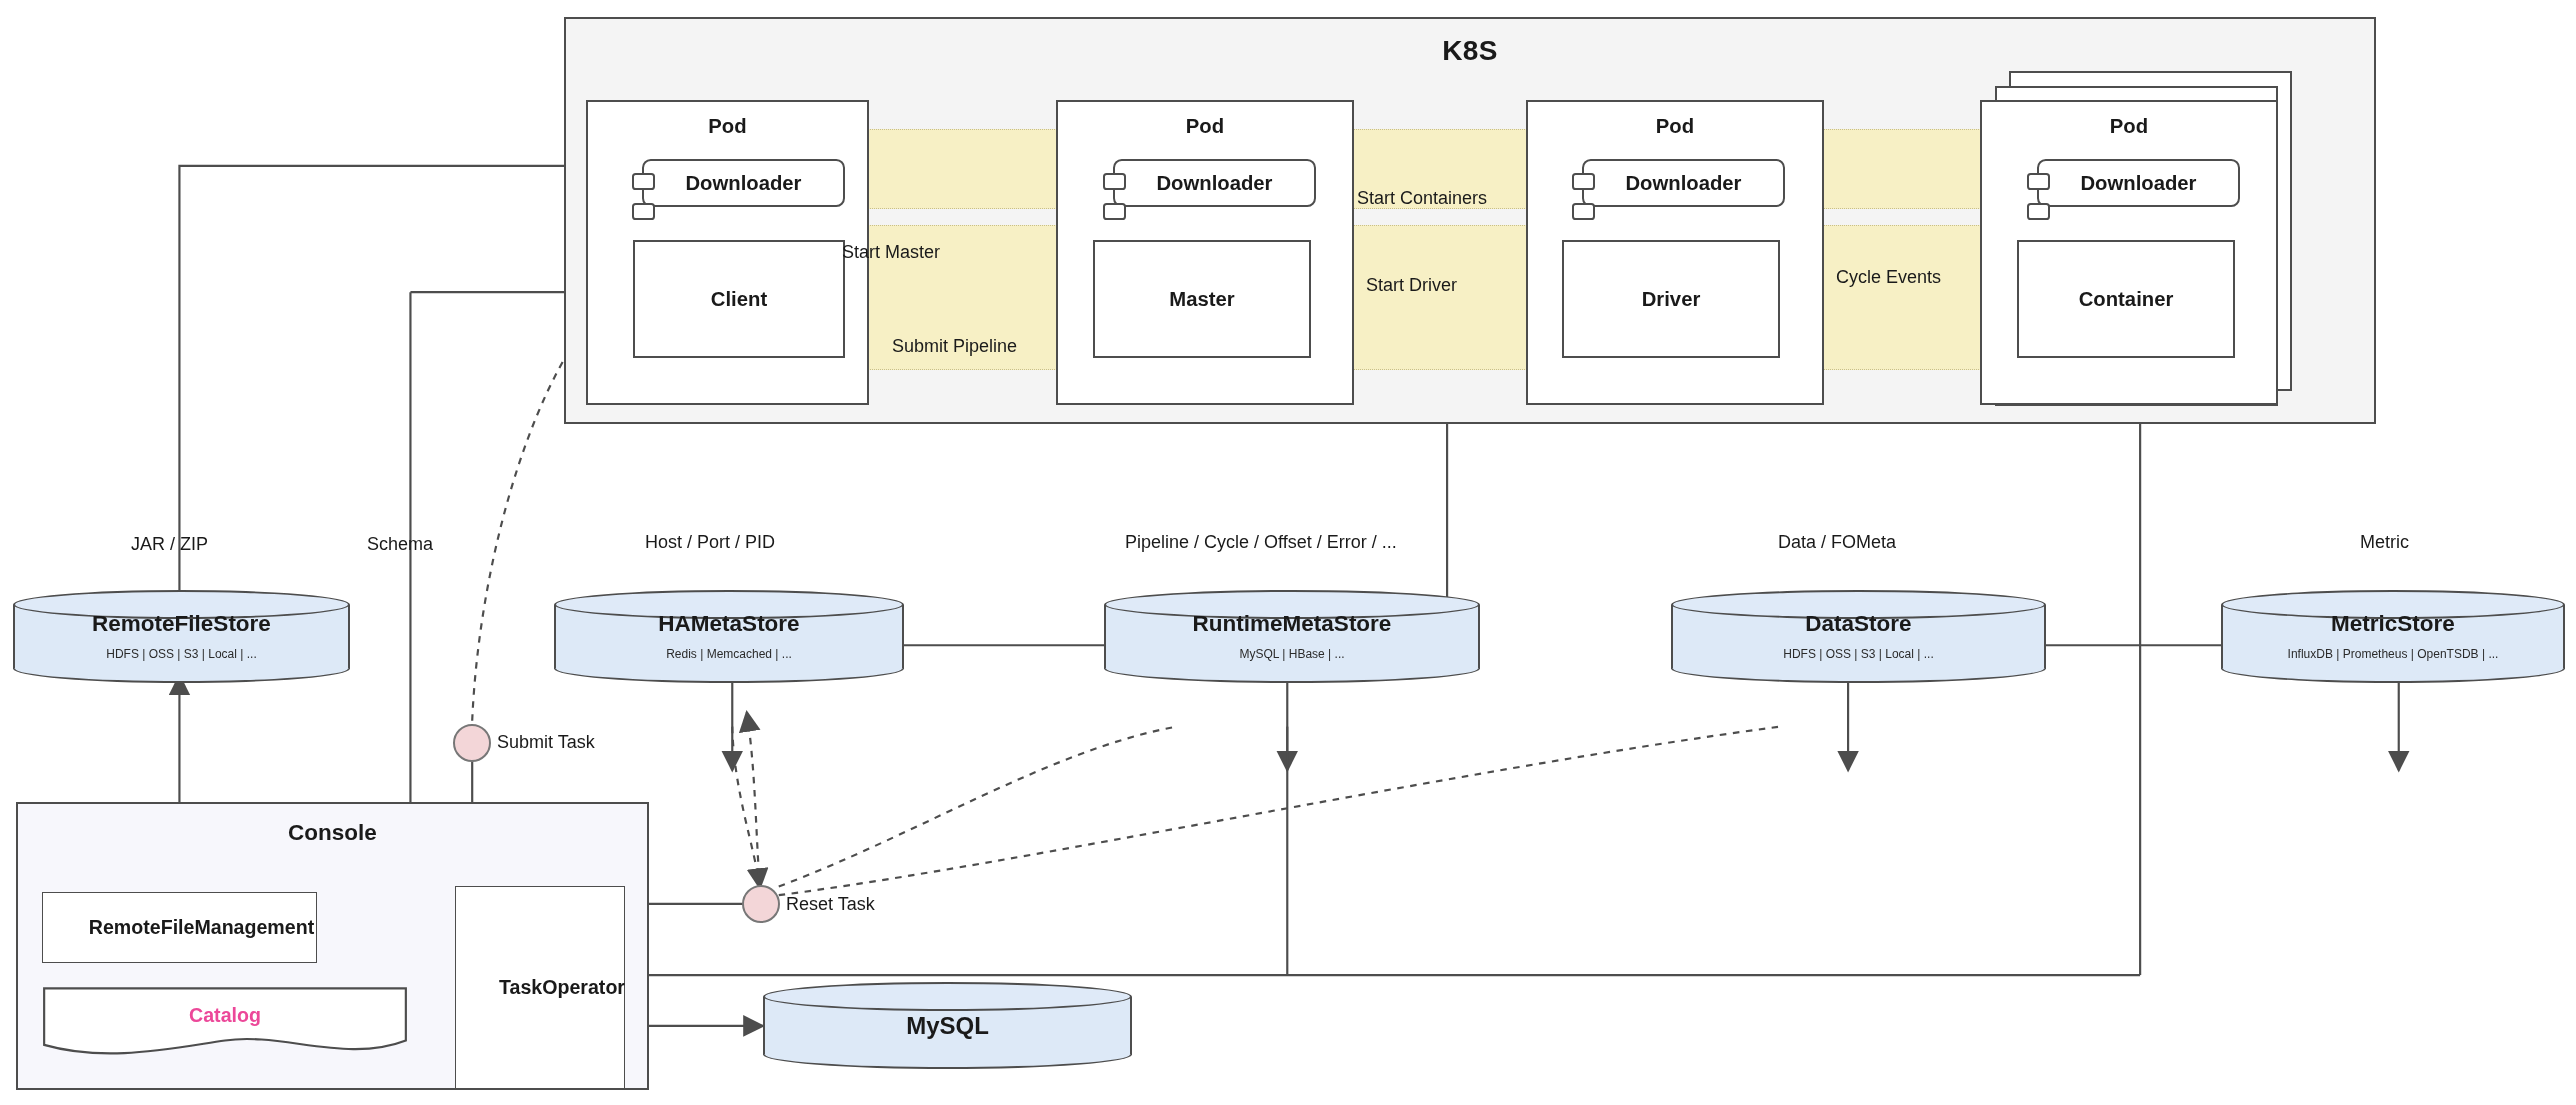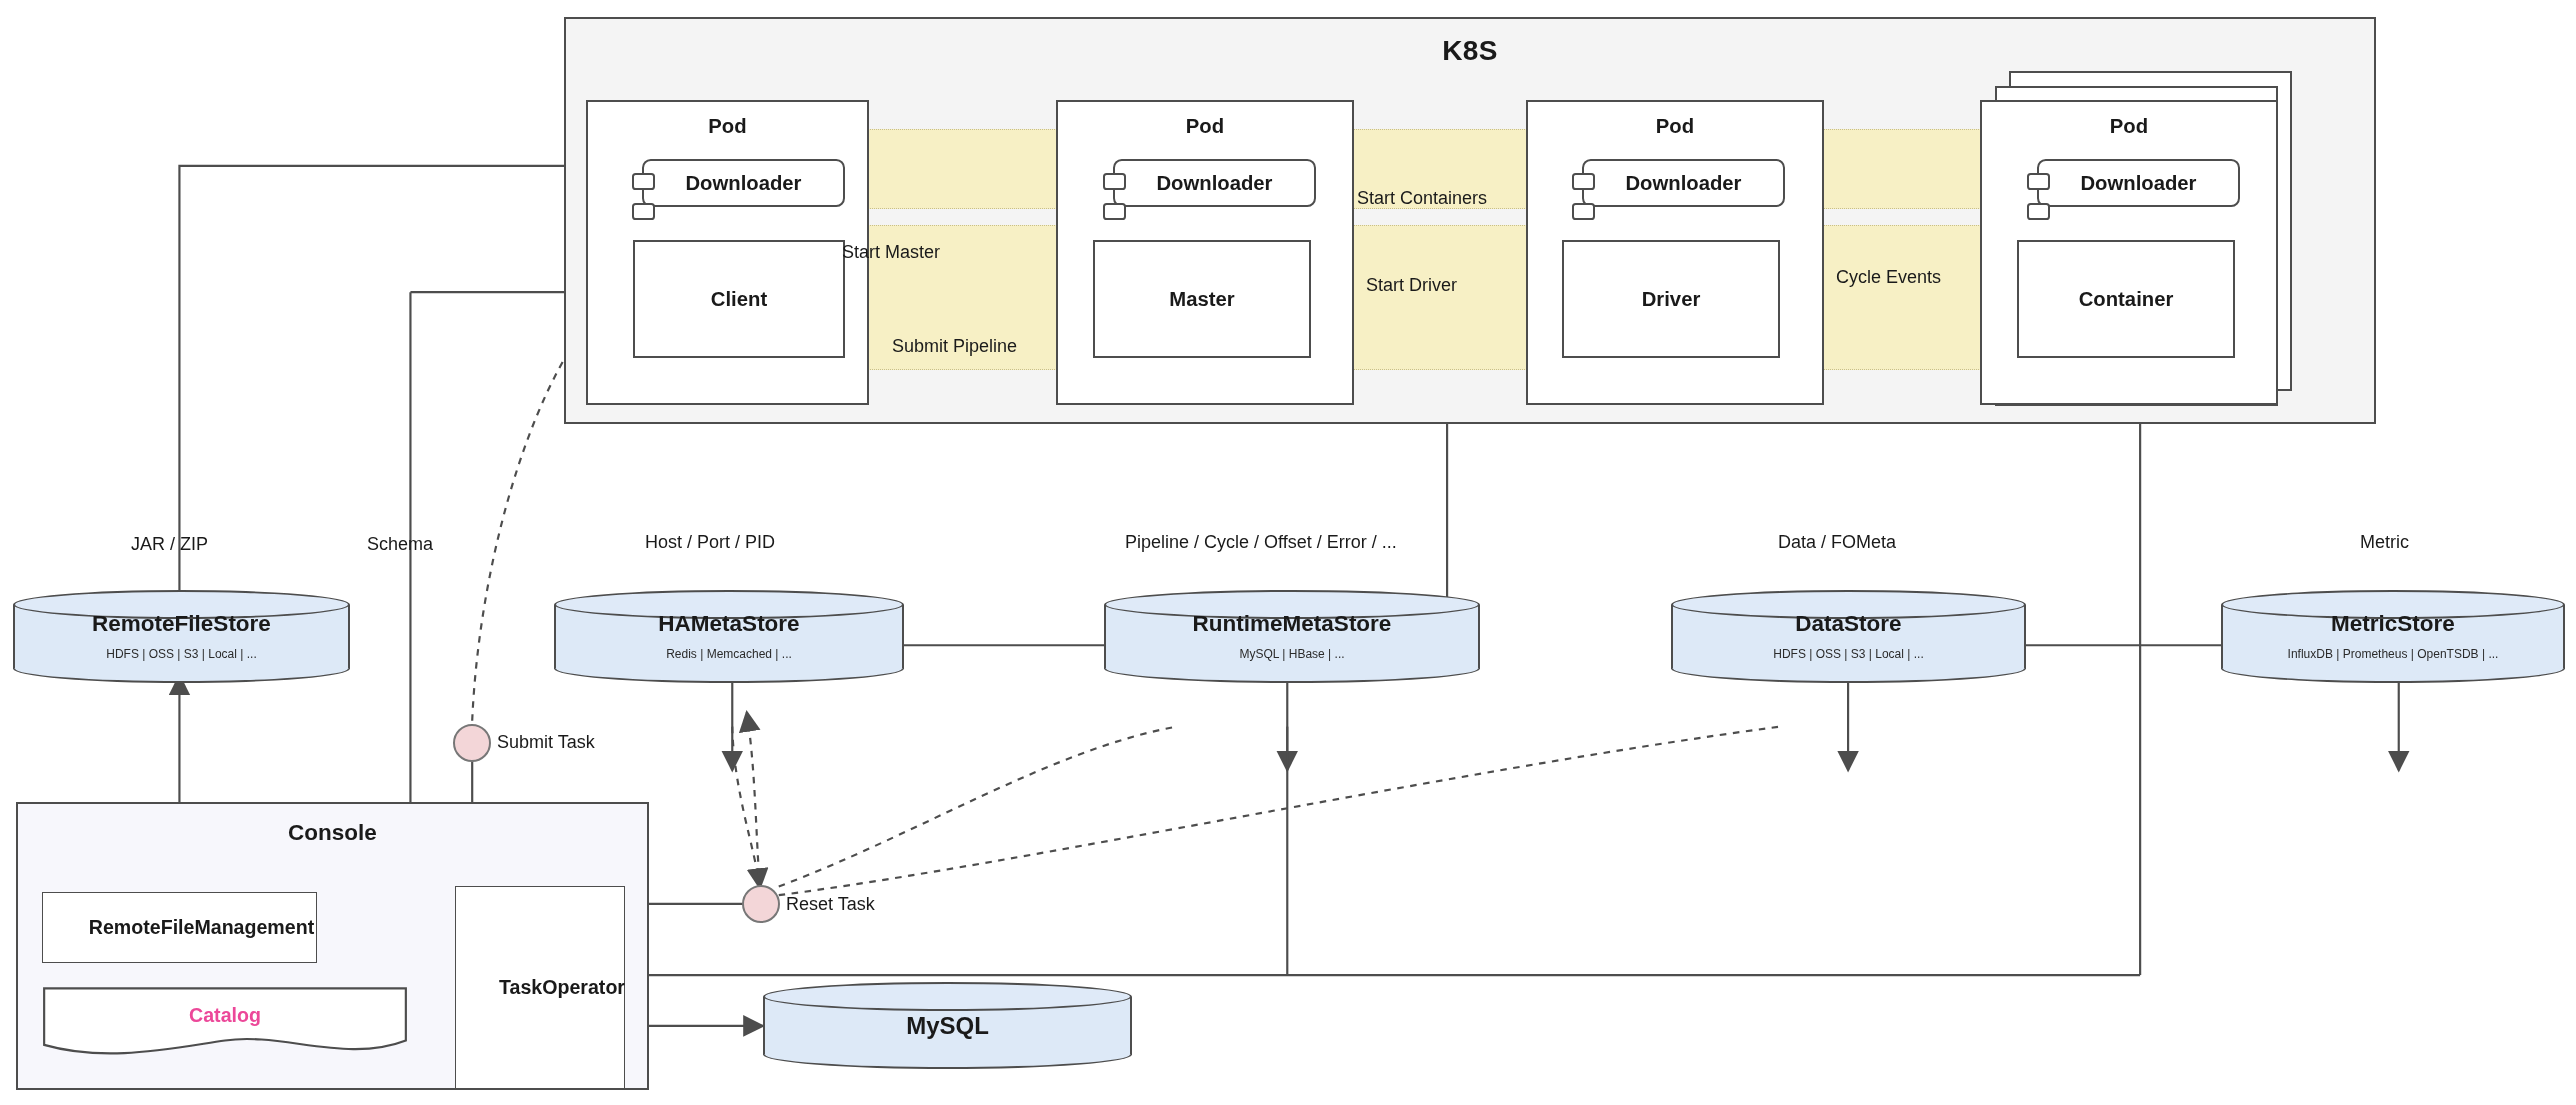--- a/index.html
+++ b/index.html
@@ -288,21 +288,21 @@
   <div class="cyl" style="left:1104px;top:590px;width:376px;height:93px;">
     <div class="body"></div>
     <div class="bottom"></div>
     <div class="top"></div>
     <div class="labels">
       <div class="name">RuntimeMetaStore</div>
       <div class="sub">MySQL | HBase | ...</div>
     </div>
   </div>
 
-  <div class="cyl" style="left:1671px;top:590px;width:355px;height:93px;">
+  <div class="cyl" style="left:1671px;top:590px;width:355px;height:93px;padding-left:20px;">
     <div class="body"></div>
     <div class="bottom"></div>
     <div class="top"></div>
     <div class="labels">
       <div class="name">DataStore</div>
       <div class="sub">HDFS | OSS | S3 | Local | ...</div>
     </div>
   </div>
 
   <div class="cyl" style="left:2221px;top:590px;width:344px;height:93px;">

